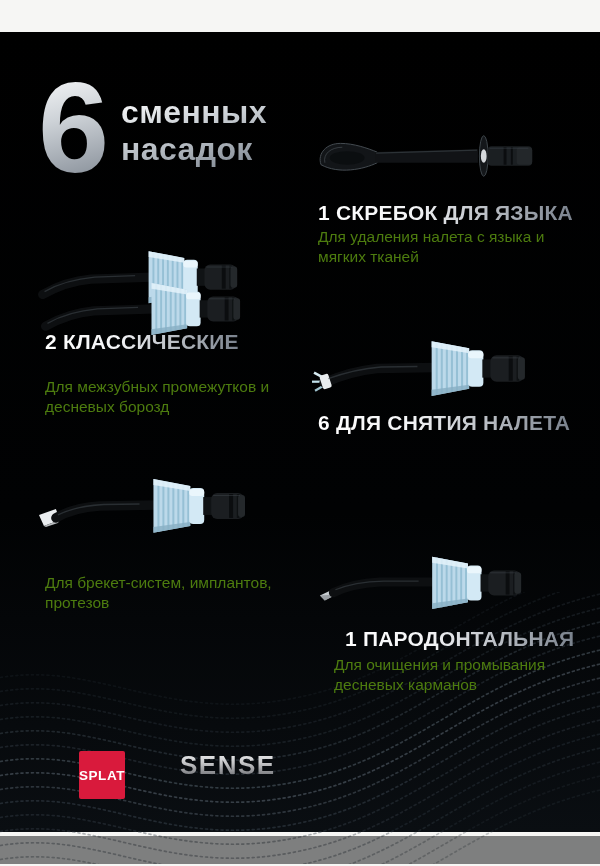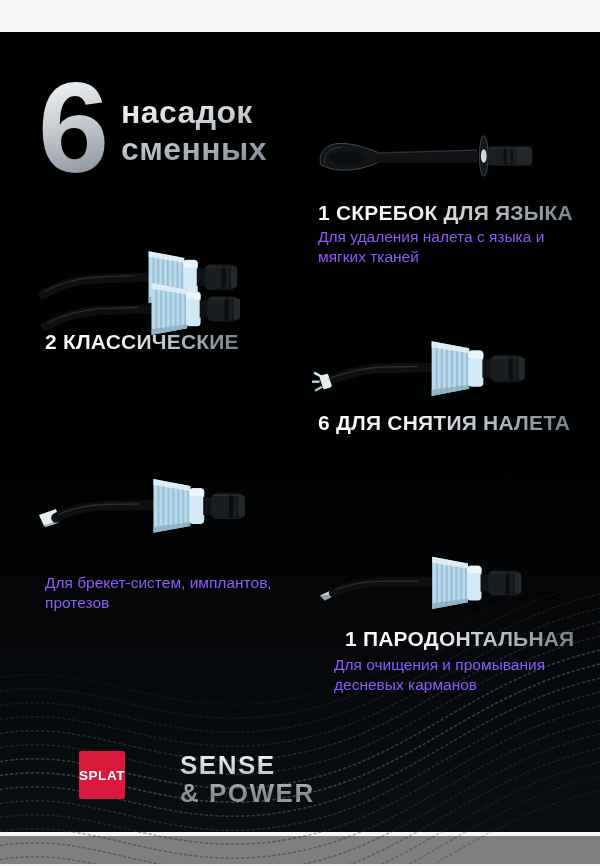--- a/index.html
+++ b/index.html
@@ -24,21 +24,21 @@
     font-weight:bold;
   }
   .big-six{left:38px;top:64px;font-size:128px;line-height:1;letter-spacing:-2px;}
   .head-words{left:121px;top:94px;font-size:32px;line-height:37px;letter-spacing:.4px;}
   .item-title{
     font-size:21px;font-weight:bold;letter-spacing:.2px;white-space:nowrap;
     background:linear-gradient(90deg,#ffffff 0%,#f2f3f5 38%,#79818c 100%);
     -webkit-background-clip:text;background-clip:text;
     -webkit-text-fill-color:transparent;color:transparent;
   }
-  .item-desc{font-size:15.5px;line-height:19.5px;color:#8b5cf6;}
+  .item-desc{font-size:15.5px;line-height:19.5px;color:#4d7c0f;}
   .col-right{left:318px;}
   .col-left{left:45px;}
   .brand{left:47px;top:751px;display:flex;align-items:flex-start;gap:19px;}
   .logo{
     width:46px;height:48px;border-radius:2px;display:flex;align-items:center;justify-content:center;
   }
   .logo span{color:#ffffff;font-weight:bold;font-size:13.5px;letter-spacing:.6px;}
   .brand-name{
     font-size:26px;line-height:28px;font-weight:bold;letter-spacing:1.5px;white-space:nowrap;
     background:linear-gradient(180deg,#eff0f1 5%,#c2c3c5 45%,#85868a 80%,#a8a9ab 100%);
@@ -72,22 +72,22 @@
         <path d="M -20,286 C 90,256 160,331 300,301 C 420,276 480,191 620,166" stroke="#333d47" opacity=".3"></path>
         <path d="M -20,300 C 90,270 160,345 300,315 C 420,290 480,205 620,180" stroke="#2e363e" opacity=".28"></path>
         <path d="M -20,314 C 90,284 160,359 300,329 C 420,304 480,219 620,194" stroke="#333d47" opacity=".26"></path>
       </g>
       <rect x="0" y="244" width="600" height="28" fill="#05070a" opacity=".5"></rect>
     </svg>
   </div>
 
   <div class="abs metal big-six">6</div>
   <div class="abs metal head-words">
+    <div>сменных</div>
     <div>насадок</div>
-    <div>сменных</div>
   </div>
 
   <svg class="abs" style="left:315px;top:124px;" width="228" height="62" viewBox="0 0 235 64" aria-hidden="true">
     <path d="M 6,42 C 2,30 12,20 26,20 C 40,20 54,25 64,29 L 64,40 C 50,47 24,52 6,42 Z" fill="#14171a" stroke="#4a5258" stroke-width="1" opacity=".95"></path>
     <path d="M 10,40 C 8,31 16,24 28,24" fill="none" stroke="#5a6268" stroke-width="1" opacity=".5"></path>
     <ellipse cx="33" cy="35" rx="18" ry="7" fill="#0a0c0d" opacity=".75"></ellipse>
     <polygon points="62,29 168,26 168,40 62,40" fill="#111316"></polygon>
     <path d="M 63,30 L 167,27" stroke="#3f474d" stroke-width="1.2" opacity=".6" fill="none"></path>
     <ellipse cx="174" cy="33" rx="4.5" ry="21" fill="#16191c" stroke="#434b51" stroke-width="1" opacity=".95"></ellipse>
     <ellipse cx="174" cy="33" rx="3" ry="7" fill="#dfe3e6" opacity=".95"></ellipse>
@@ -130,20 +130,21 @@
       <rect x="168" y="23" width="10" height="18" fill="#101315"></rect>
       <rect x="176" y="19" width="33" height="26" rx="6" fill="#1b1e21"></rect>
       <path d="M 196,20 L 196,44" stroke="#0b0d0f" stroke-width="4"></path>
       <path d="M 203,20 L 203,44" stroke="#0e1113" stroke-width="2.5"></path>
       <rect x="203" y="21" width="7" height="22" rx="3" fill="#24282b"></rect>
       <path d="M 178,21.5 L 205,21.5" stroke="#40474d" stroke-width="1" opacity=".5"></path>
     </g>
   </svg>
 
   <div class="abs item-title col-left" style="top:330px;">2 КЛАССИЧЕСКИЕ</div>
+  <div class="abs item-desc col-left" style="top:377px;width:245px;">Для межзубных промежутков и десневых борозд</div>
 
   <svg class="abs" style="left:312px;top:336px;" width="218" height="63" viewBox="0 0 215 62" aria-hidden="true">
     <path d="M 13,42 L 2,36" stroke="#d6ebf2" stroke-width="2.4"></path>
     <path d="M 13,45 L 0,45" stroke="#c2e2ec" stroke-width="2.2"></path>
     <path d="M 13,48 L 3,54" stroke="#9fc3cf" stroke-width="2.2"></path>
     <path d="M 12,46 C 26,40 44,34 64,32 L 122,31" stroke="#0d0f11" stroke-width="9.5" fill="none" stroke-linecap="round"></path>
     <rect x="9" y="38" width="9" height="14" rx="2" fill="#e8ecee" transform="rotate(-18 13 45)"></rect>
     <path d="M 16,42 C 30,37 48,32 68,30.5 L 104,30" stroke="#454d54" stroke-width="1.3" fill="none" opacity=".5"></path>
     <polygon points="118,5 155,12 155,52 118,59" fill="#bcd9ea"></polygon>
     <path d="M123,6 123,58 M128,7 128,57 M133,8 133,56 M138,9 138,55 M143,10 143,54 M148,11 148,53 M153,12 153,52" stroke="#96c0d5" stroke-width="2" fill="none"></path>
@@ -203,16 +204,15 @@
 
   <div class="abs item-title col-right" style="top:627px;margin-left:27px;">1 ПАРОДОНТАЛЬНАЯ</div>
   <div class="abs item-desc col-right" style="top:655px;width:258px;margin-left:16px;">Для очищения и промывания десневых карманов</div>
 
   <div class="abs brand">
     <div class="logo" style="background:#d91a3c;margin-left:32px;">
       <span>SPLAT</span>
     </div>
     <div class="brand-name">
       <div>SENSE</div>
-      <div>&amp; POWER</div>
     </div>
   </div>
 </div>
 
 </body></html>

